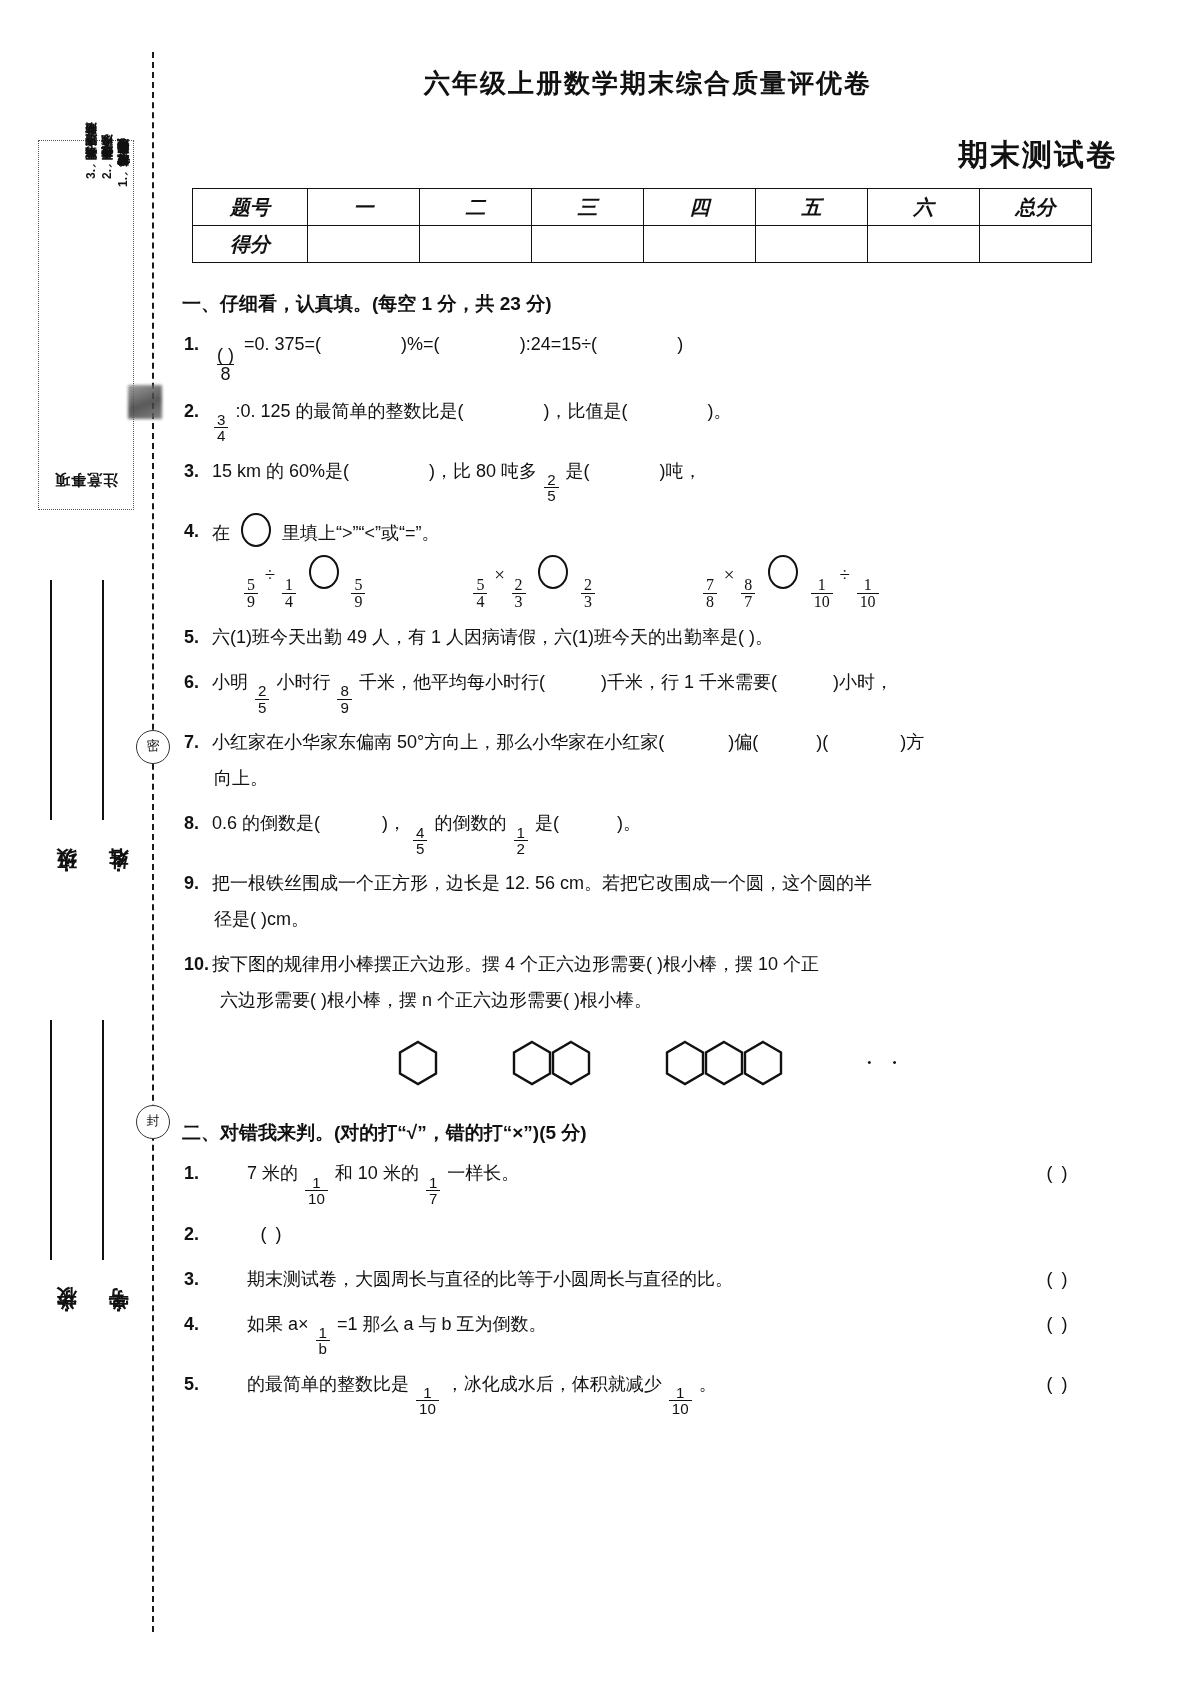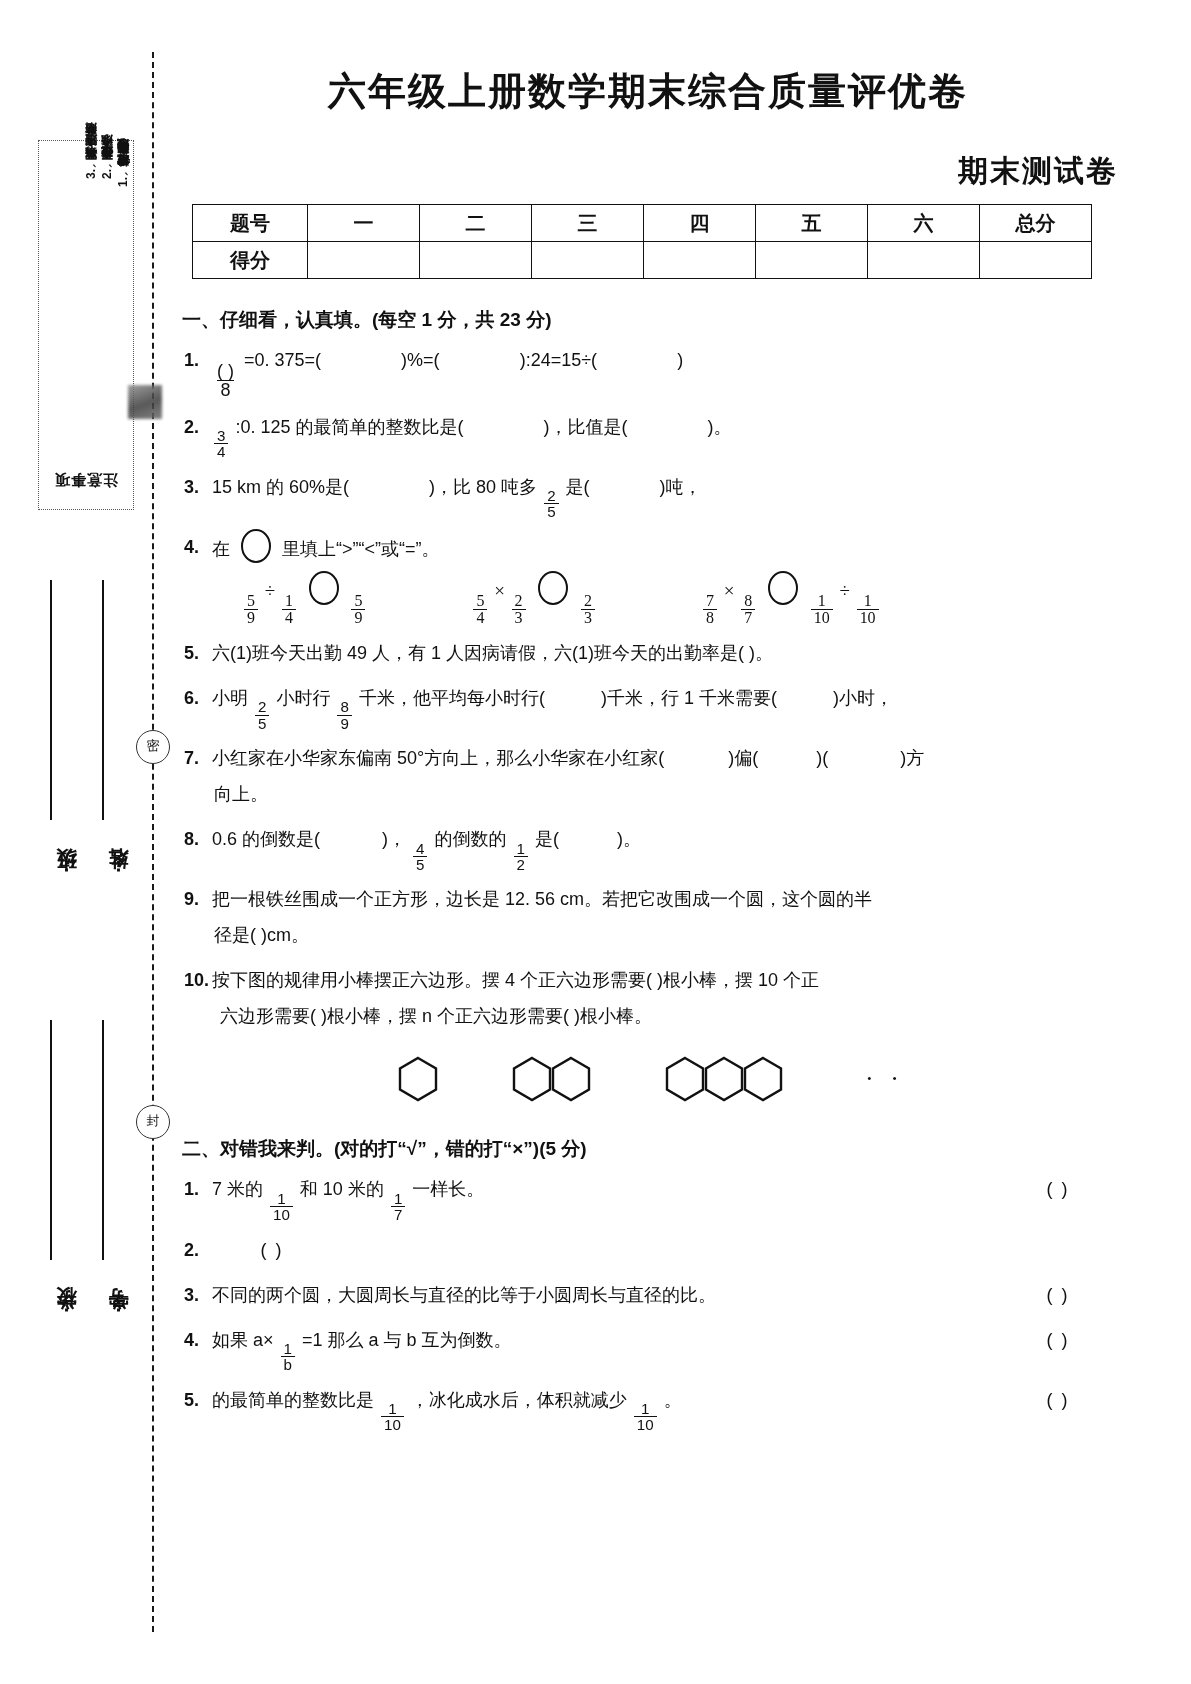--- a/index.html
+++ b/index.html
@@ -101,21 +101,21 @@
   
   .sheet {
     position: absolute;
     left: 178px; top: 0;
     width: 940px;
     height: 1684px;
   }
   .title-main {
     margin-top: 66px;
     text-align: center;
-    font-size: 38px;
+    font-size: 26px;
     font-weight: bold;
     letter-spacing: 2px;
     font-family: "Liberation Sans", "DejaVu Sans", sans-serif;
   }
   .title-sub {
     margin-top: 34px;
     text-align: right;
     font-size: 30px;
     font-weight: bold;
     letter-spacing: 2px;
@@ -129,20 +129,21 @@
     font-weight: bold;
     font-family: "Liberation Sans", "DejaVu Sans", sans-serif;
   }
   .meta span { margin-left: 26px; }
 
   table.score {
     margin: 12px 8px 0 14px;
     border-collapse: collapse;
     width: 900px;
     table-layout: fixed;
+    font-style: italic;
   }
   table.score td {
     border: 1.6px solid #111;
     height: 34px;
     text-align: center;
     font-size: 20px;
     font-weight: bold;
     font-family: "Liberation Sans", "DejaVu Sans", sans-serif;
   }
   table.score tr td:first-child { width: 112px; }
@@ -195,21 +196,21 @@
     gap: 104px;
     padding-left: 64px;
     margin-top: 4px;
     font-size: 19px;
     align-items: center;
   }
   .tf-line {
     display: flex;
     align-items: baseline;
   }
-  .tf-text { flex: 1 1 auto; }
+  .tf-text { flex: 1 1 auto; margin-left: 35px; }
   .tf-paren {
     flex: 0 0 auto;
     width: 120px;
     text-align: center;
     letter-spacing: 2px;
   }
   .hex-row {
     display: flex;
     align-items: center;
     gap: 74px;
@@ -514,21 +515,21 @@
   <div class="q">
     <span class="num">2.</span>
     <span class="tf-line">
       <span class="tf-paren">(            )</span>
     </span>
   </div>
 
   <div class="q">
     <span class="num">3.</span>
     <span class="tf-line">
-      <span class="tf-text">不同的两个圆，大圆周长与直径的比等于小圆周长与直径的比。</span>
+      <span class="tf-text">期末测试卷，大圆周长与直径的比等于小圆周长与直径的比。</span>
       <span class="tf-paren">(            )</span>
     </span>
   </div>
 
   <div class="q">
     <span class="num">4.</span>
     <span class="tf-line">
       <span class="tf-text">
         <span>如果 a×</span>
         <span class="frac">

